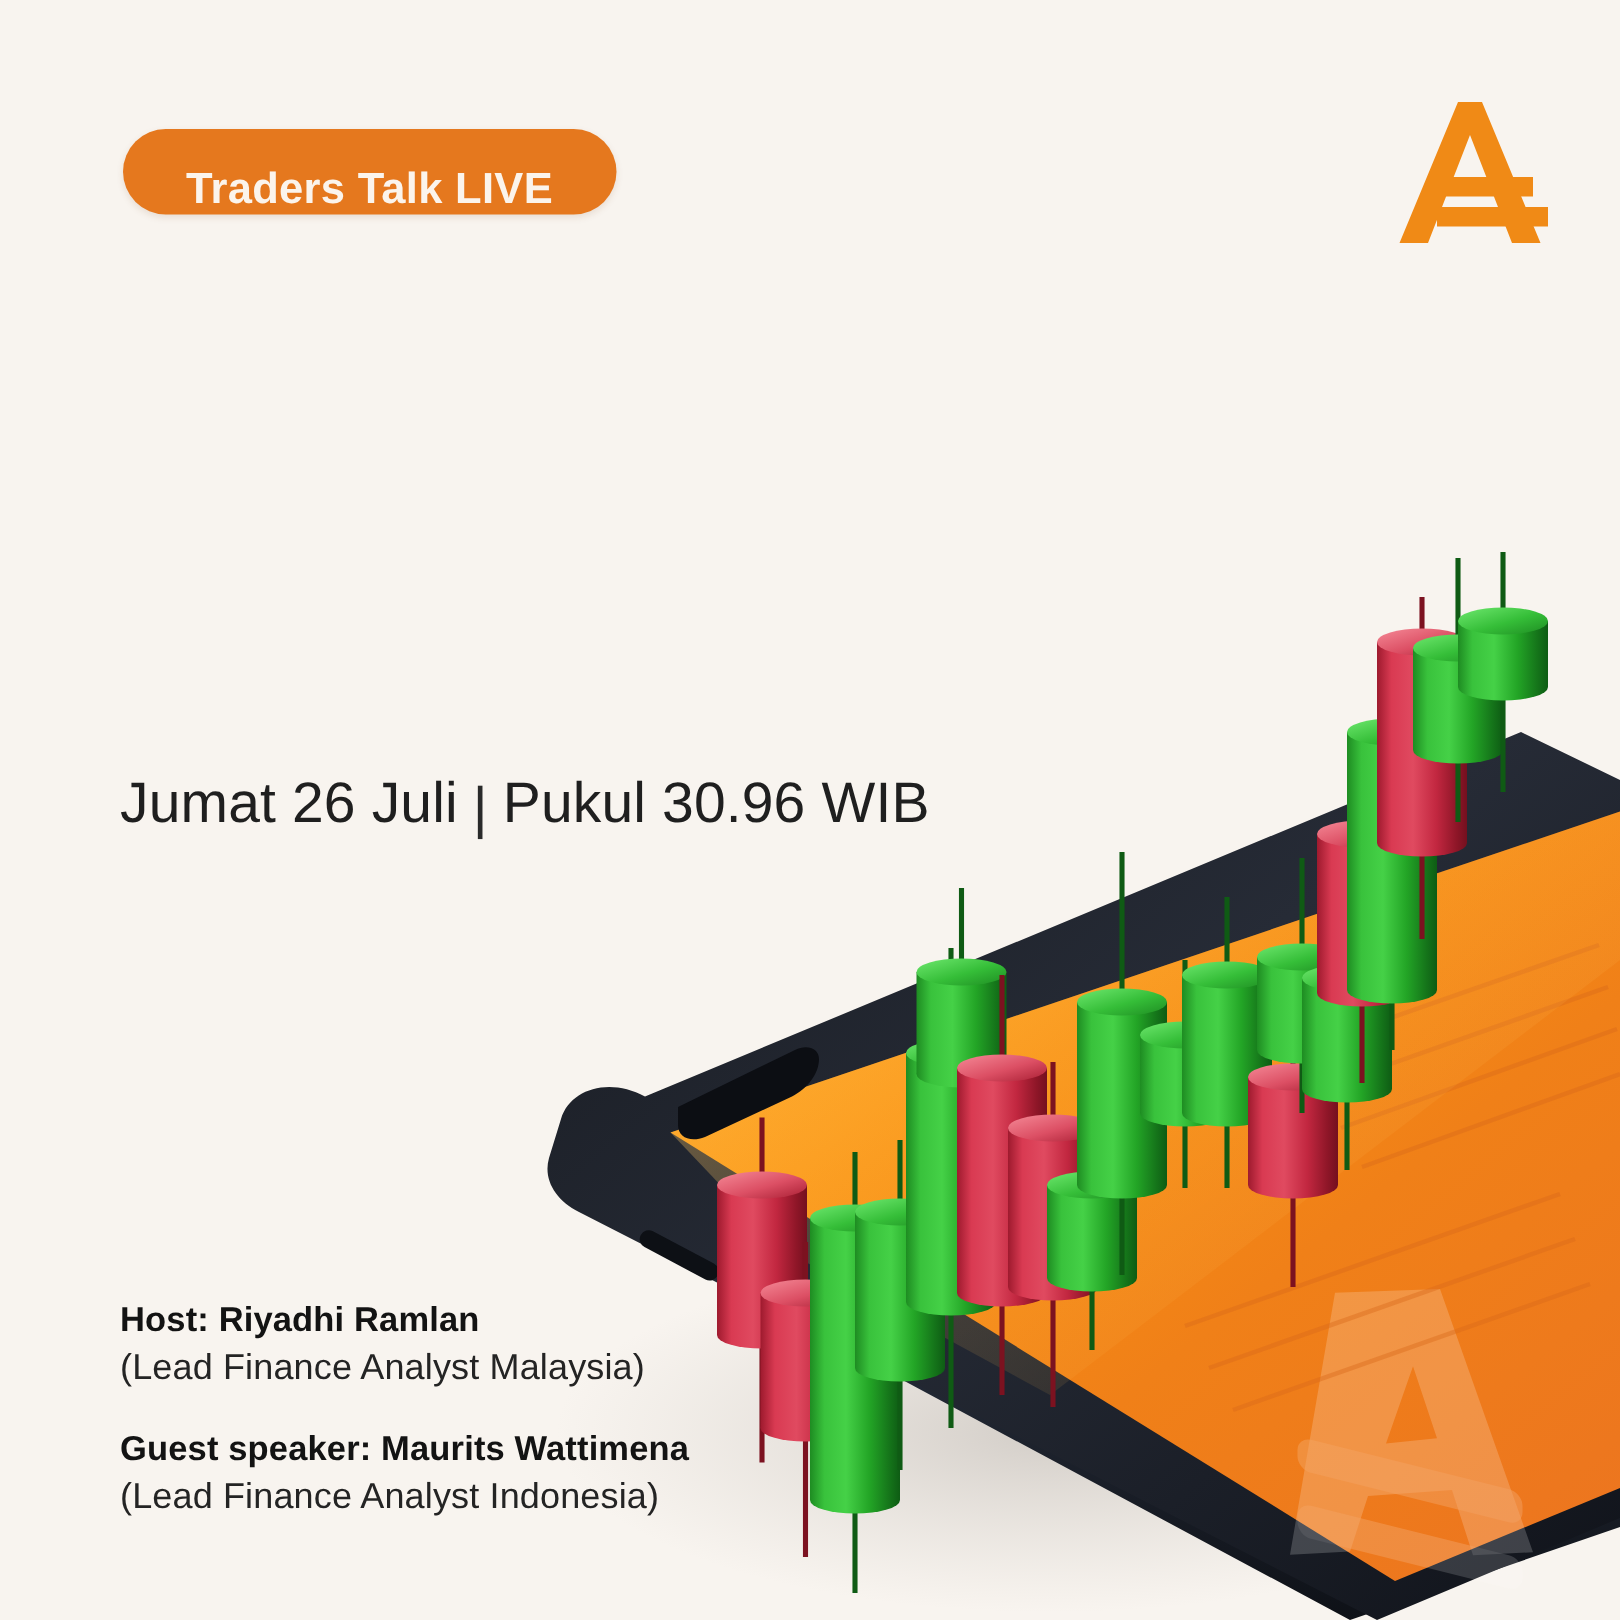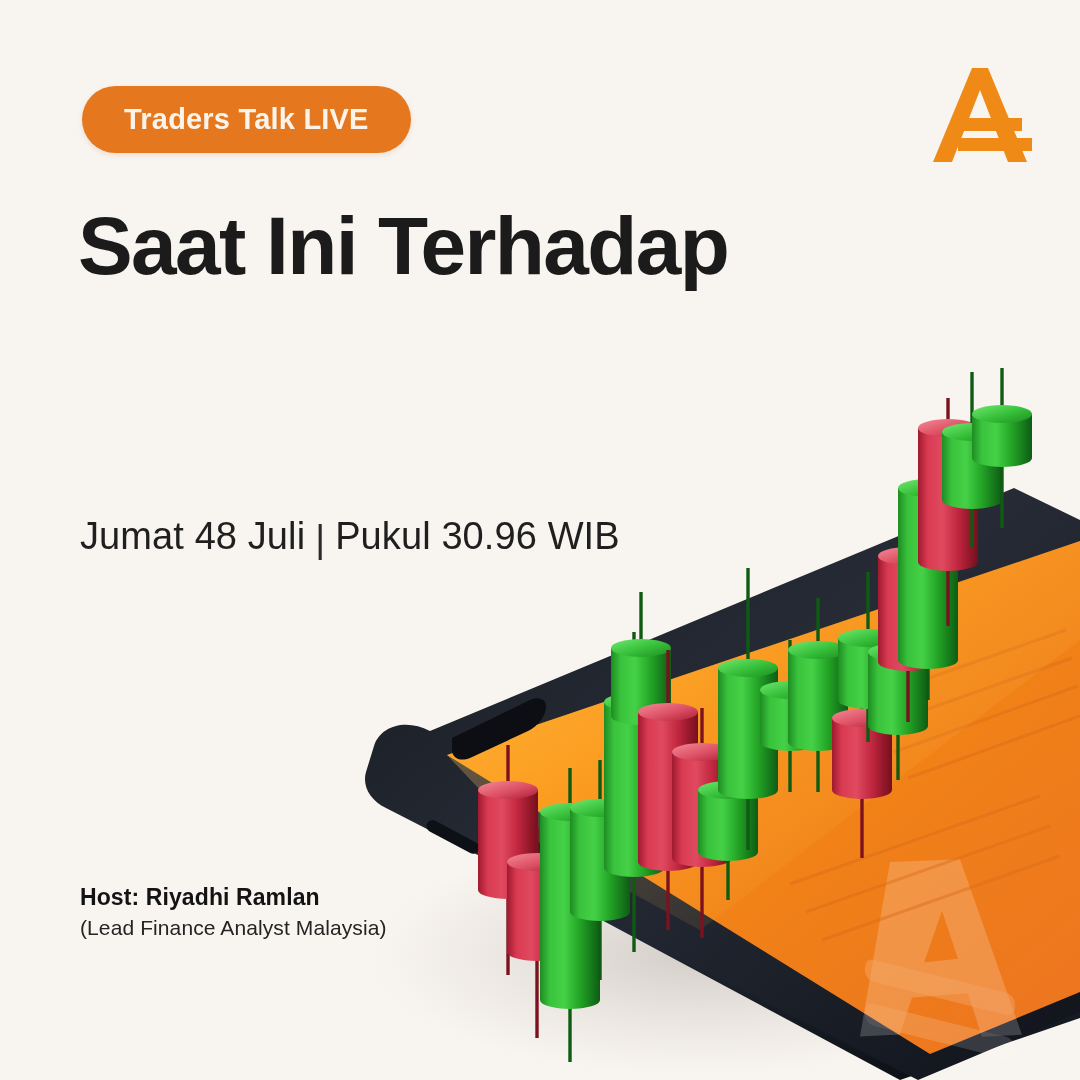--- a/index.html
+++ b/index.html
@@ -11,24 +11,24 @@
   }
   .canvas{position:absolute;inset:0;overflow:hidden;background:#F8F4EF;}
 
   
   .logo{position:absolute;left:928px;top:60px;width:108px;height:110px;}
   .logo svg{display:block;width:100%;height:100%;}
 
   
   .badge{
     position:absolute;left:82px;top:86px;
-    height:67px;padding:0 42px;
+    height:57px;padding:0 42px;
     border-radius:999px;
     background:#E5781E;
-    display:flex;align-items:center;justify-content:center;
+    display:flex;align-items:flex-end;justify-content:center;
     box-shadow:0 2px 5px rgba(120,70,20,.13);
   }
   .badge-text{
     color:#FBF4EC;font-size:29px;font-weight:bold;
     letter-spacing:.2px;white-space:nowrap;
   }
 
   
   .headline{
     position:absolute;left:78px;top:196px;width:720px;
@@ -44,29 +44,29 @@
     color:#1F1F1F;font-size:38px;font-weight:400;
     letter-spacing:.1px;white-space:nowrap;
   }
   .dateline .sep{
     display:inline-block;margin:0 10px;
     transform:translateY(3px);
     font-weight:300;color:#2A2A2A;
   }
 
   
-  .credits{position:absolute;left:80px;top:884px;z-index:6;}
+  .credits{position:absolute;left:80px;top:866px;z-index:6;}
   .credit-block{margin-bottom:26px;}
   .credit-block:last-child{margin-bottom:0;}
   .credit-name{
     color:#131313;font-size:23px;font-weight:bold;
     letter-spacing:.1px;margin-bottom:5px;white-space:nowrap;
   }
   .credit-role{
-    color:#242424;font-size:21px;font-weight:400;
+    color:#242424;font-size:24px;font-weight:400;
     letter-spacing:.1px;white-space:nowrap;
   }
 
   
   .illo{position:absolute;left:0;top:0;width:1080px;height:1080px;z-index:3;}
   .illo svg{display:block;width:100%;height:100%;}
 </style>
 </head>
 <body>
 
@@ -300,27 +300,30 @@
       <rect x="30" y="58" width="64" height="13" fill="#F08A16"></rect>
       <rect x="30" y="78" width="74" height="13" fill="#F08A16"></rect>
     </svg>
   </div>
 
   <div class="badge">
     <span class="badge-text">Traders Talk LIVE</span>
   </div>
 
   <div class="headline">
-    <div>Saat Ini Terhadap</div>
   </div>
 
   <div class="dateline">
-    <span>Jumat 48 Juli</span><span class="sep">|</span><span>Pukul 30.96 WIB</span>
+    <span>Jumat 26 Juli</span><span class="sep">|</span><span>Pukul 30.96 WIB</span>
   </div>
 
   <div class="credits">
     <div class="credit-block">
       <div class="credit-name">Host: Riyadhi Ramlan</div>
       <div class="credit-role">(Lead Finance Analyst Malaysia)</div>
     </div>
+    <div class="credit-block">
+      <div class="credit-name">Guest speaker: Maurits Wattimena</div>
+      <div class="credit-role">(Lead Finance Analyst Indonesia)</div>
+    </div>
   </div>
 
 </div>
 
 </body></html>

